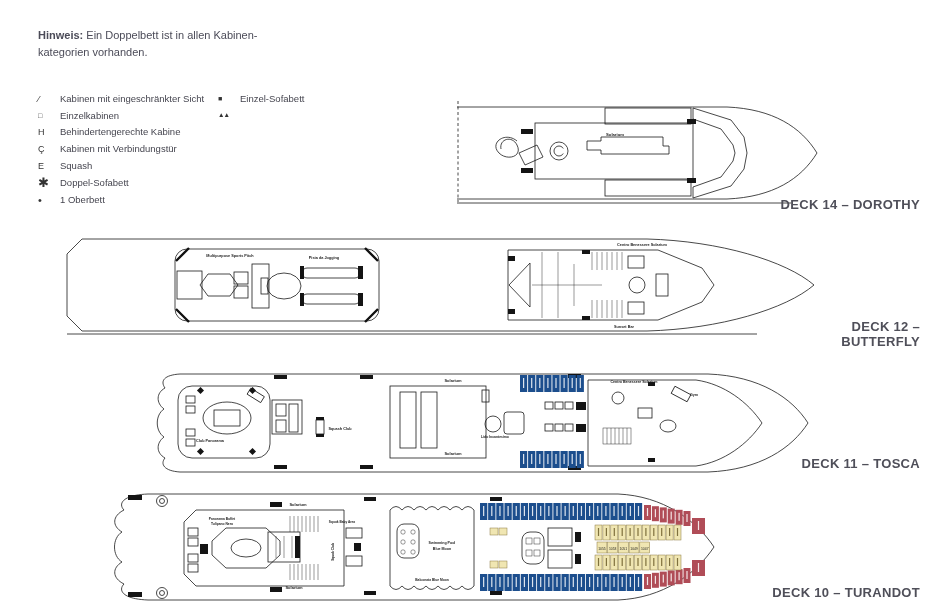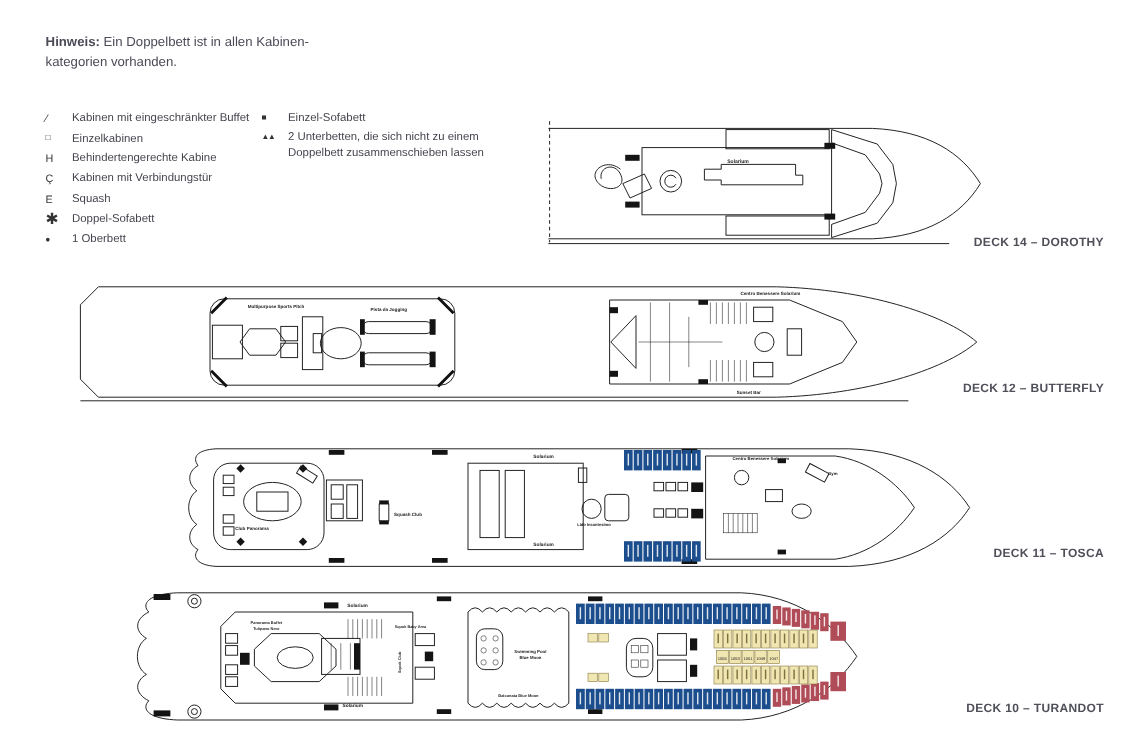--- a/index.html
+++ b/index.html
@@ -11,21 +11,21 @@
   .legend{position:absolute;font-size:9.5px;color:#45454f;}
   #legend1{left:38px;top:93px;width:180px;}
   #legend2{left:218px;top:93px;width:194px;}
   .lrow{display:flex;align-items:flex-start;margin-bottom:3.9px;line-height:1.32;}
   .lsym{flex:none;width:22px;font-size:8.5px;line-height:1.45;color:#333;}
   .lsym.star{font-size:13px;line-height:.85;}
   .lsym.sq{font-size:7px;line-height:1.75;}
   .lsym.tri{font-size:6.5px;line-height:1.9;letter-spacing:-1px;}
   .lsym.bullet{font-size:11px;line-height:1.1;}
   .lsym.letter{font-size:9px;}
-  .decklbl{position:absolute;left:772px;width:148px;text-align:right;font-size:10px;
+  .decklbl{position:absolute;left:772px;width:148px;text-align:right;font-size:13px;
            font-weight:700;letter-spacing:.3px;color:#4f4f59;}
   svg.plan{position:absolute;overflow:visible;}
   .ln{fill:none;stroke:#1a1a1a;stroke-width:.8;}
   .thin{stroke-width:.45;}
   .blk{fill:#141414;stroke:none;}
   text{font-family:"Liberation Sans",sans-serif;fill:#1b1b1b;}
   .tb{font-weight:700;}
 </style>
 </head>
 <body>
@@ -36,21 +36,21 @@
   <div class="notice">
     <b>Hinweis:</b>
     <span>Ein Doppelbett ist in allen Kabinen-</span>
     <span style="display:block">kategorien vorhanden.</span>
   </div>
 
   
   <div class="legend" id="legend1">
     <div class="lrow">
         <span class="lsym letter">⁄</span>
-        <span>Kabinen mit eingeschränkter Buffet</span>
+        <span>Kabinen mit eingeschränkter Sicht</span>
       </div>
     <div class="lrow">
         <span class="lsym sq">□</span>
         <span>Einzelkabinen</span>
       </div>
     <div class="lrow">
         <span class="lsym letter">H</span>
         <span>Behindertengerechte Kabine</span>
       </div>
     <div class="lrow">
@@ -72,21 +72,20 @@
   </div>
 
   
   <div class="legend" id="legend2">
     <div class="lrow">
         <span class="lsym sq">■</span>
         <span>Einzel-Sofabett</span>
       </div>
     <div class="lrow">
         <span class="lsym tri">▲▲</span>
-        <span>2 Unterbetten, die sich nicht zu einem Doppelbett zusammenschieben lassen</span>
       </div>
   </div>
 
   
   <svg width="0" height="0">
     <defs>
       <pattern id="xh" width="4" height="4" patternUnits="userSpaceOnUse">
         <path d="M0 .5H4M0 2.5H4M.5 0V4M2.5 0V4" stroke="#444" stroke-width=".5"></path>
       </pattern>
       <pattern id="vs" width="3" height="3" patternUnits="userSpaceOnUse">

